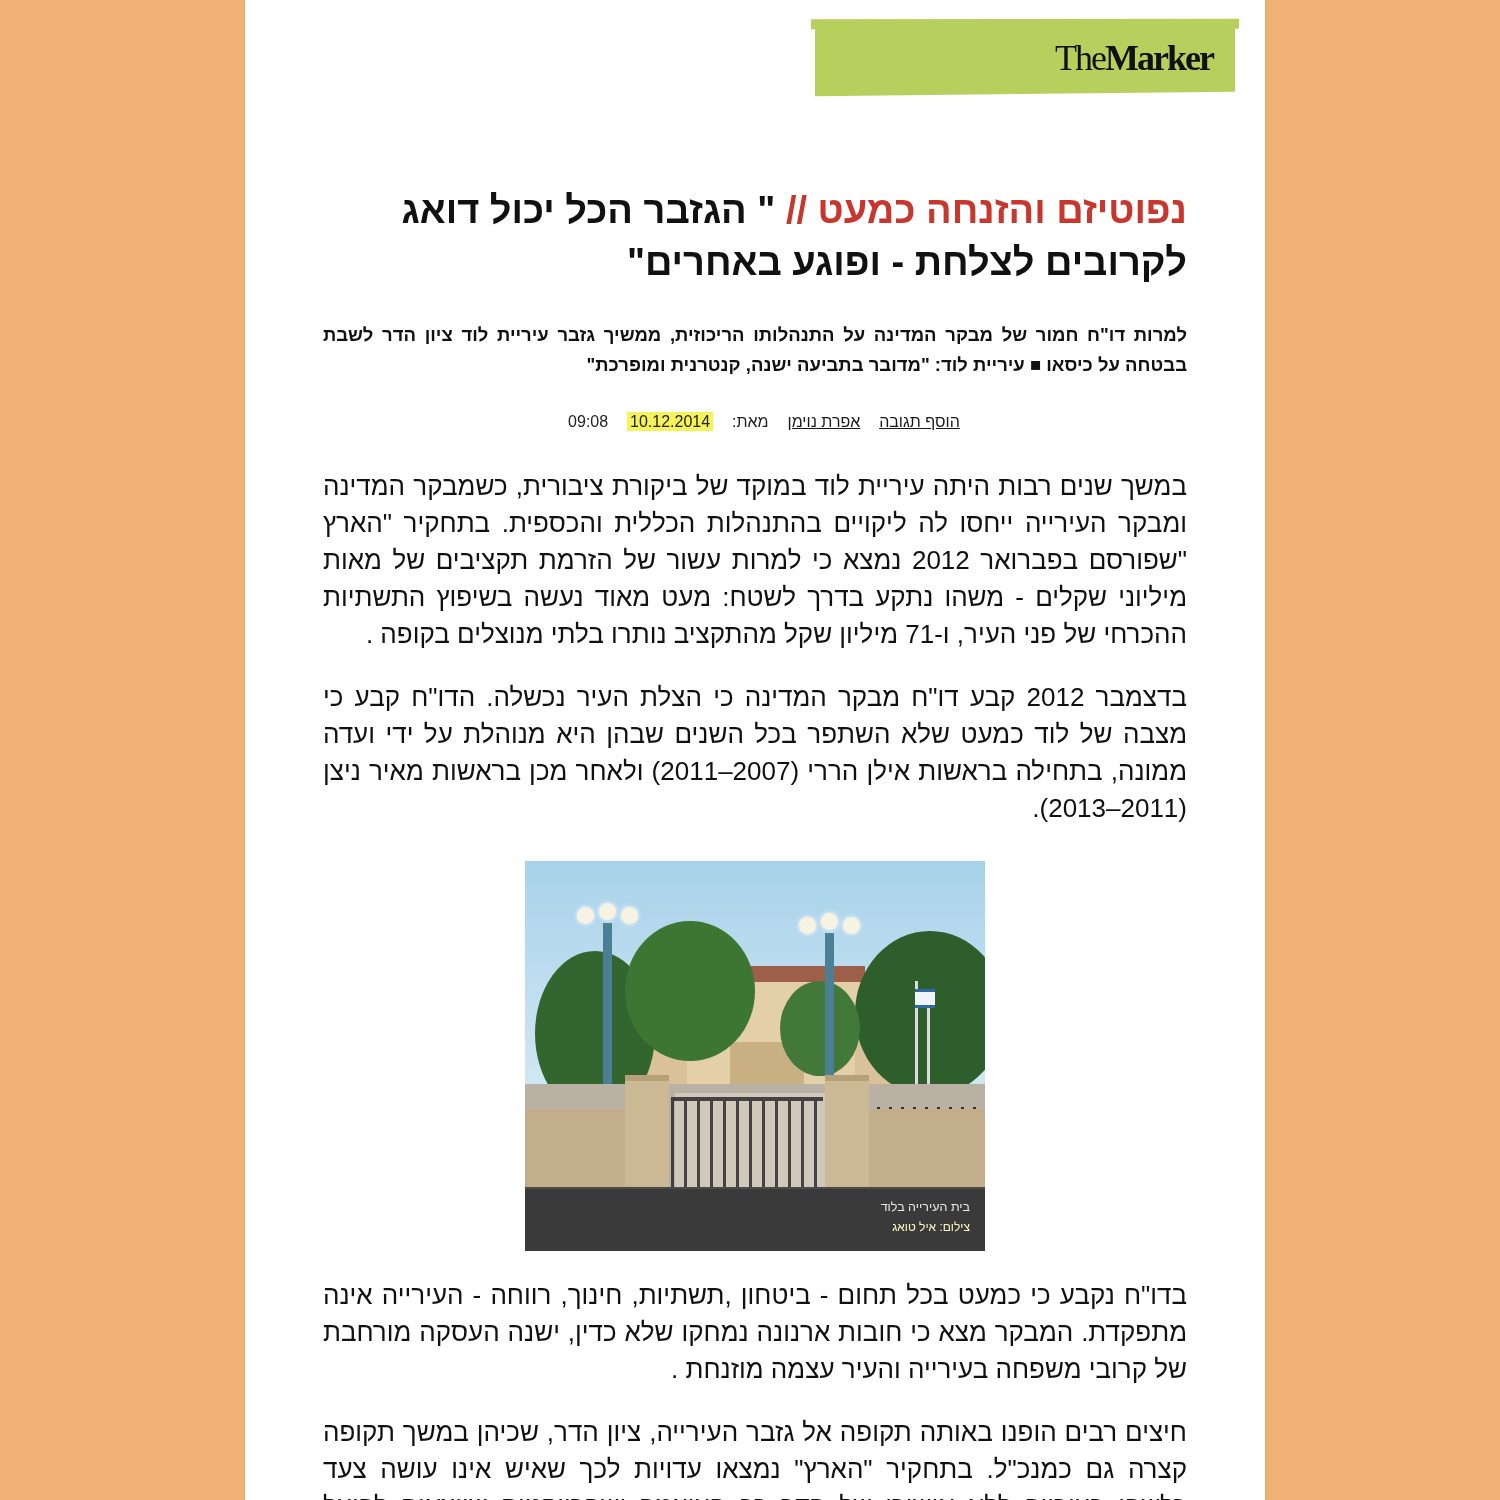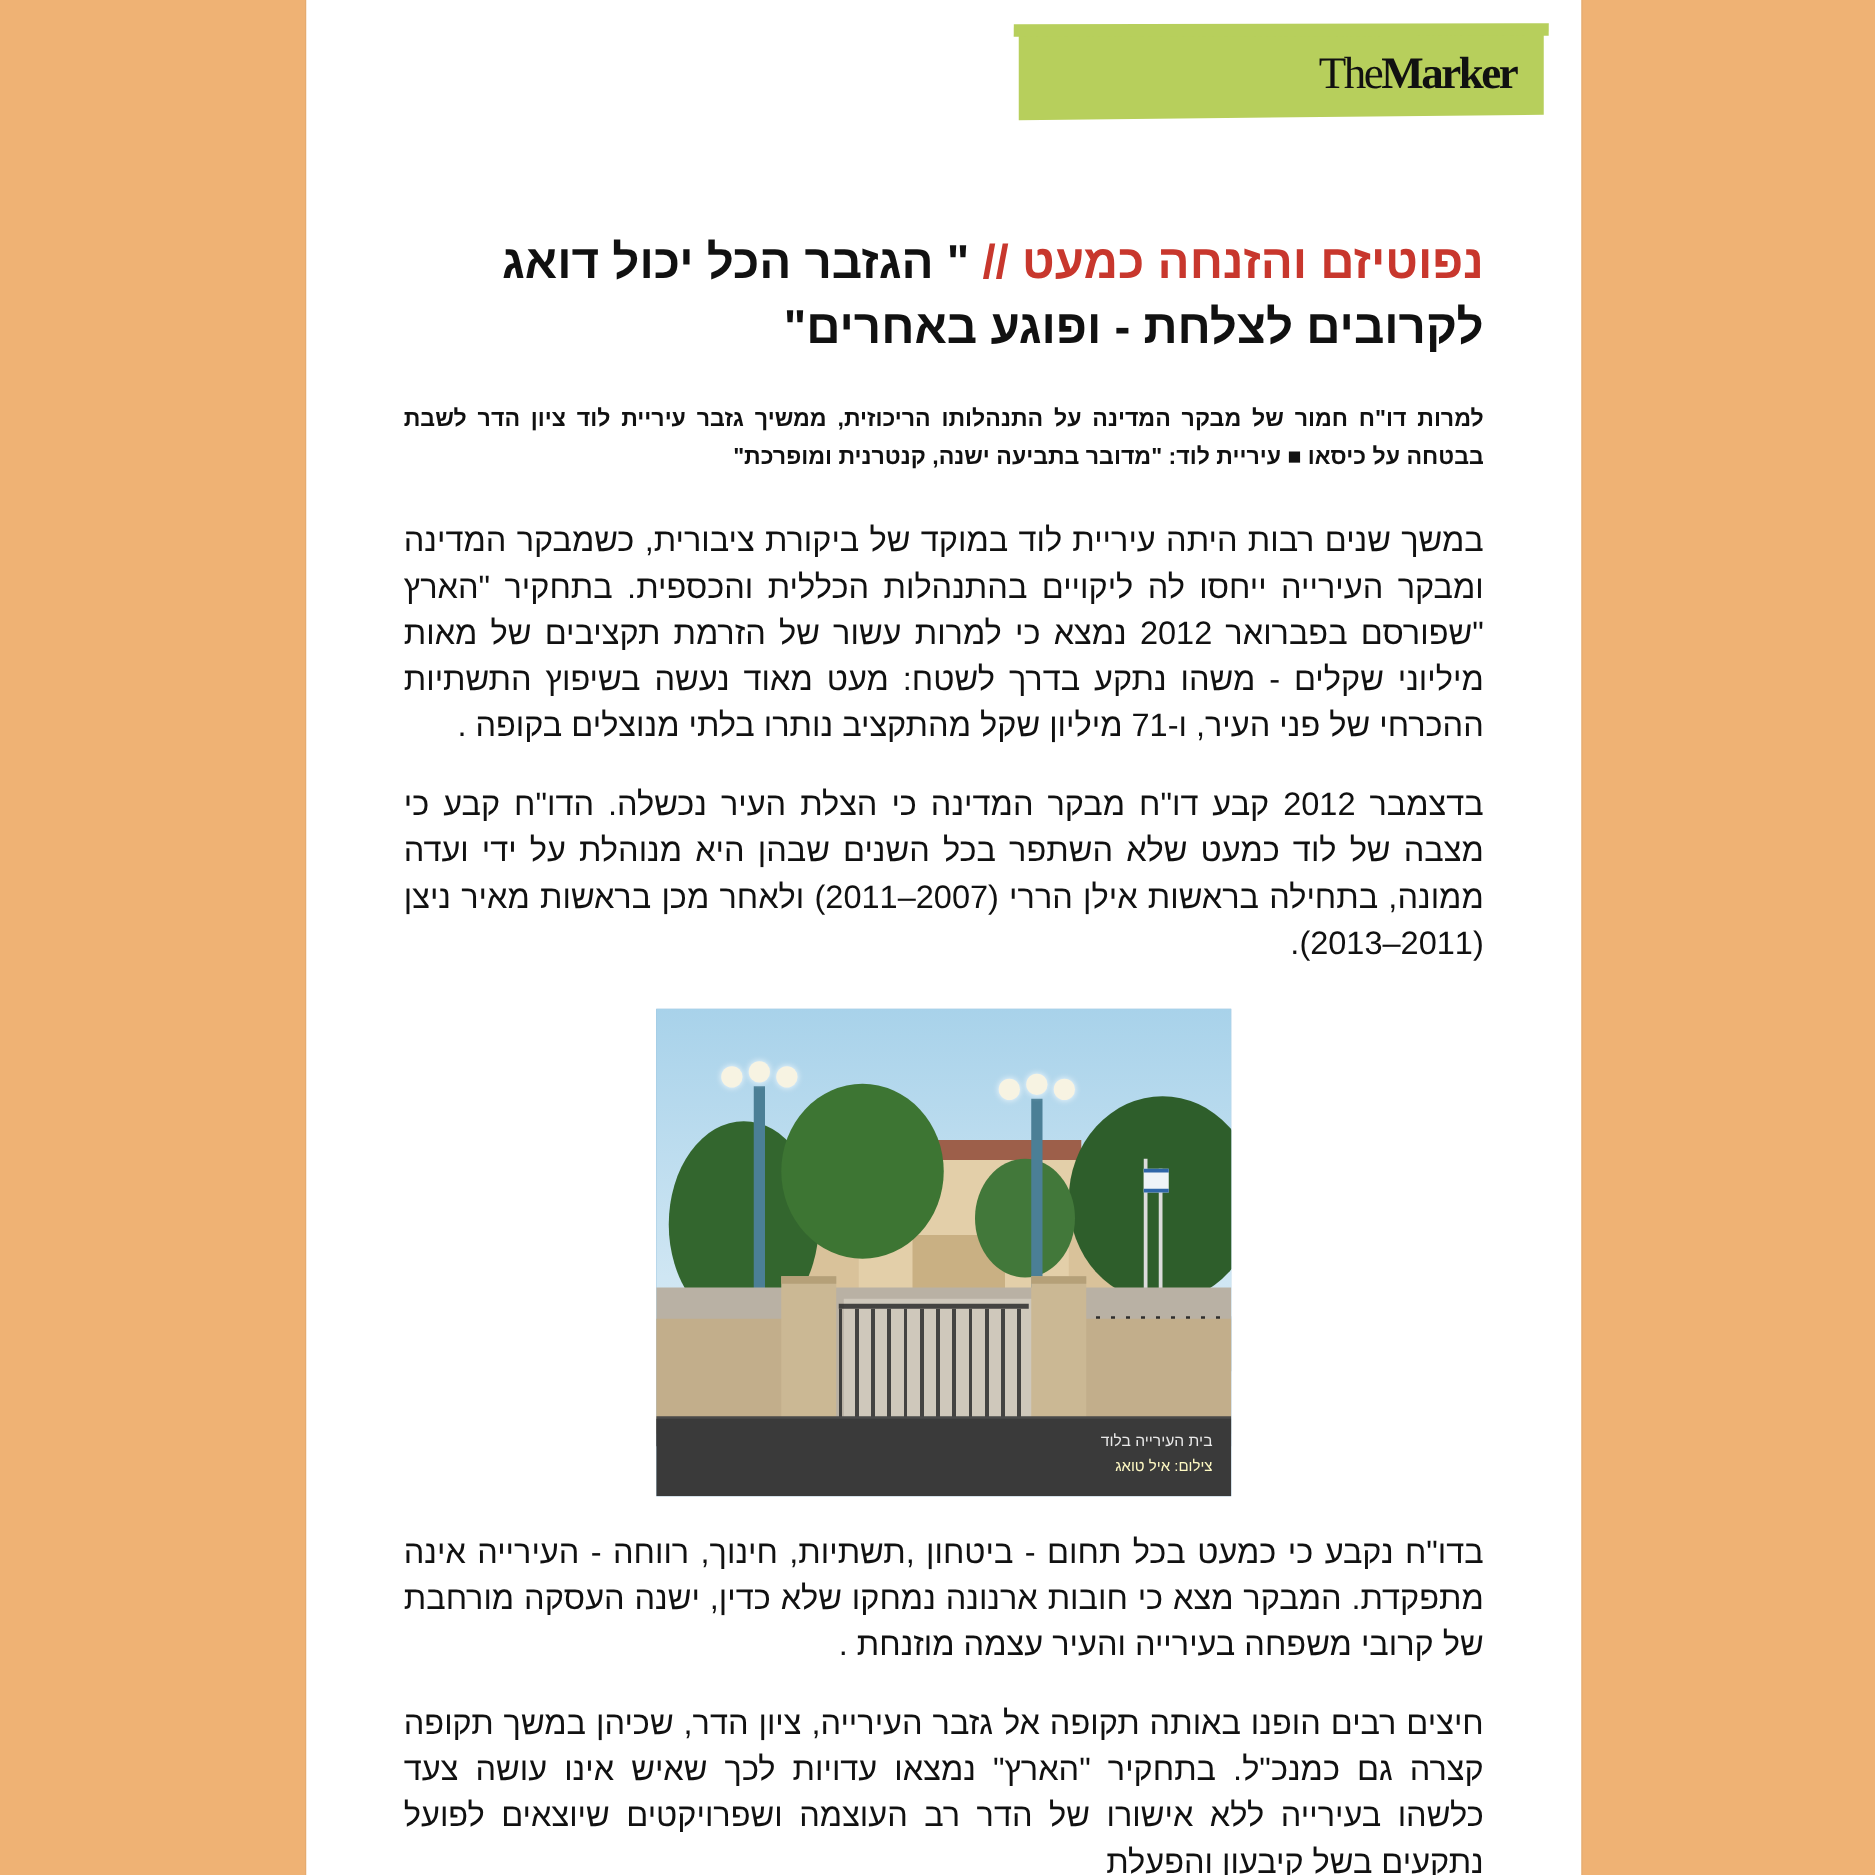--- a/index.html
+++ b/index.html
@@ -337,20 +337,31 @@
 
   <div class="article">
 
     <h1 class="headline">
       <span class="kicker">נפוטיזם והזנחה כמעט //</span>
       <span>" הגזבר הכל יכול דואג לקרובים לצלחת - ופוגע באחרים"</span>
     </h1>
 
     <p class="standfirst">למרות דו"ח חמור של מבקר המדינה על התנהלותו הריכוזית, ממשיך גזבר עיריית לוד ציון הדר לשבת בבטחה על כיסאו ■ עיריית לוד: "מדובר בתביעה ישנה, קנטרנית ומופרכת"</p>
 
+    <div class="byline">
+      <span class="respond">הוסף תגובה</span>
+      <span class="sep"></span>
+      <span class="author">אפרת נוימן</span>
+      <span class="sep"></span>
+      <span>מאת:</span>
+      <span class="sep"></span>
+      <span class="date-hl">10.12.2014</span>
+      <span class="sep"></span>
+      <span class="time">09:08</span>
+    </div>
 
     <div class="body-text">
       <p class="first">במשך שנים רבות היתה עיריית לוד במוקד של ביקורת ציבורית, כשמבקר המדינה ומבקר העירייה ייחסו לה ליקויים בהתנהלות הכללית והכספית. בתחקיר "הארץ "שפורסם בפברואר 2012 נמצא כי למרות עשור של הזרמת תקציבים של מאות מיליוני שקלים - משהו נתקע בדרך לשטח: מעט מאוד נעשה בשיפוץ התשתיות ההכרחי של פני העיר, ו-71 מיליון שקל מהתקציב נותרו בלתי מנוצלים בקופה .</p>
       <p>בדצמבר 2012 קבע דו"ח מבקר המדינה כי הצלת העיר נכשלה. הדו"ח קבע כי מצבה של לוד כמעט שלא השתפר בכל השנים שבהן היא מנוהלת על ידי ועדה ממונה, בתחילה בראשות אילן הררי (2007–2011) ולאחר מכן בראשות מאיר ניצן (2011–2013).</p>
     </div>
 
     <figure class="photo">
       <div class="photo-frame">
         <div class="sky"></div>
         <div class="building"></div>

